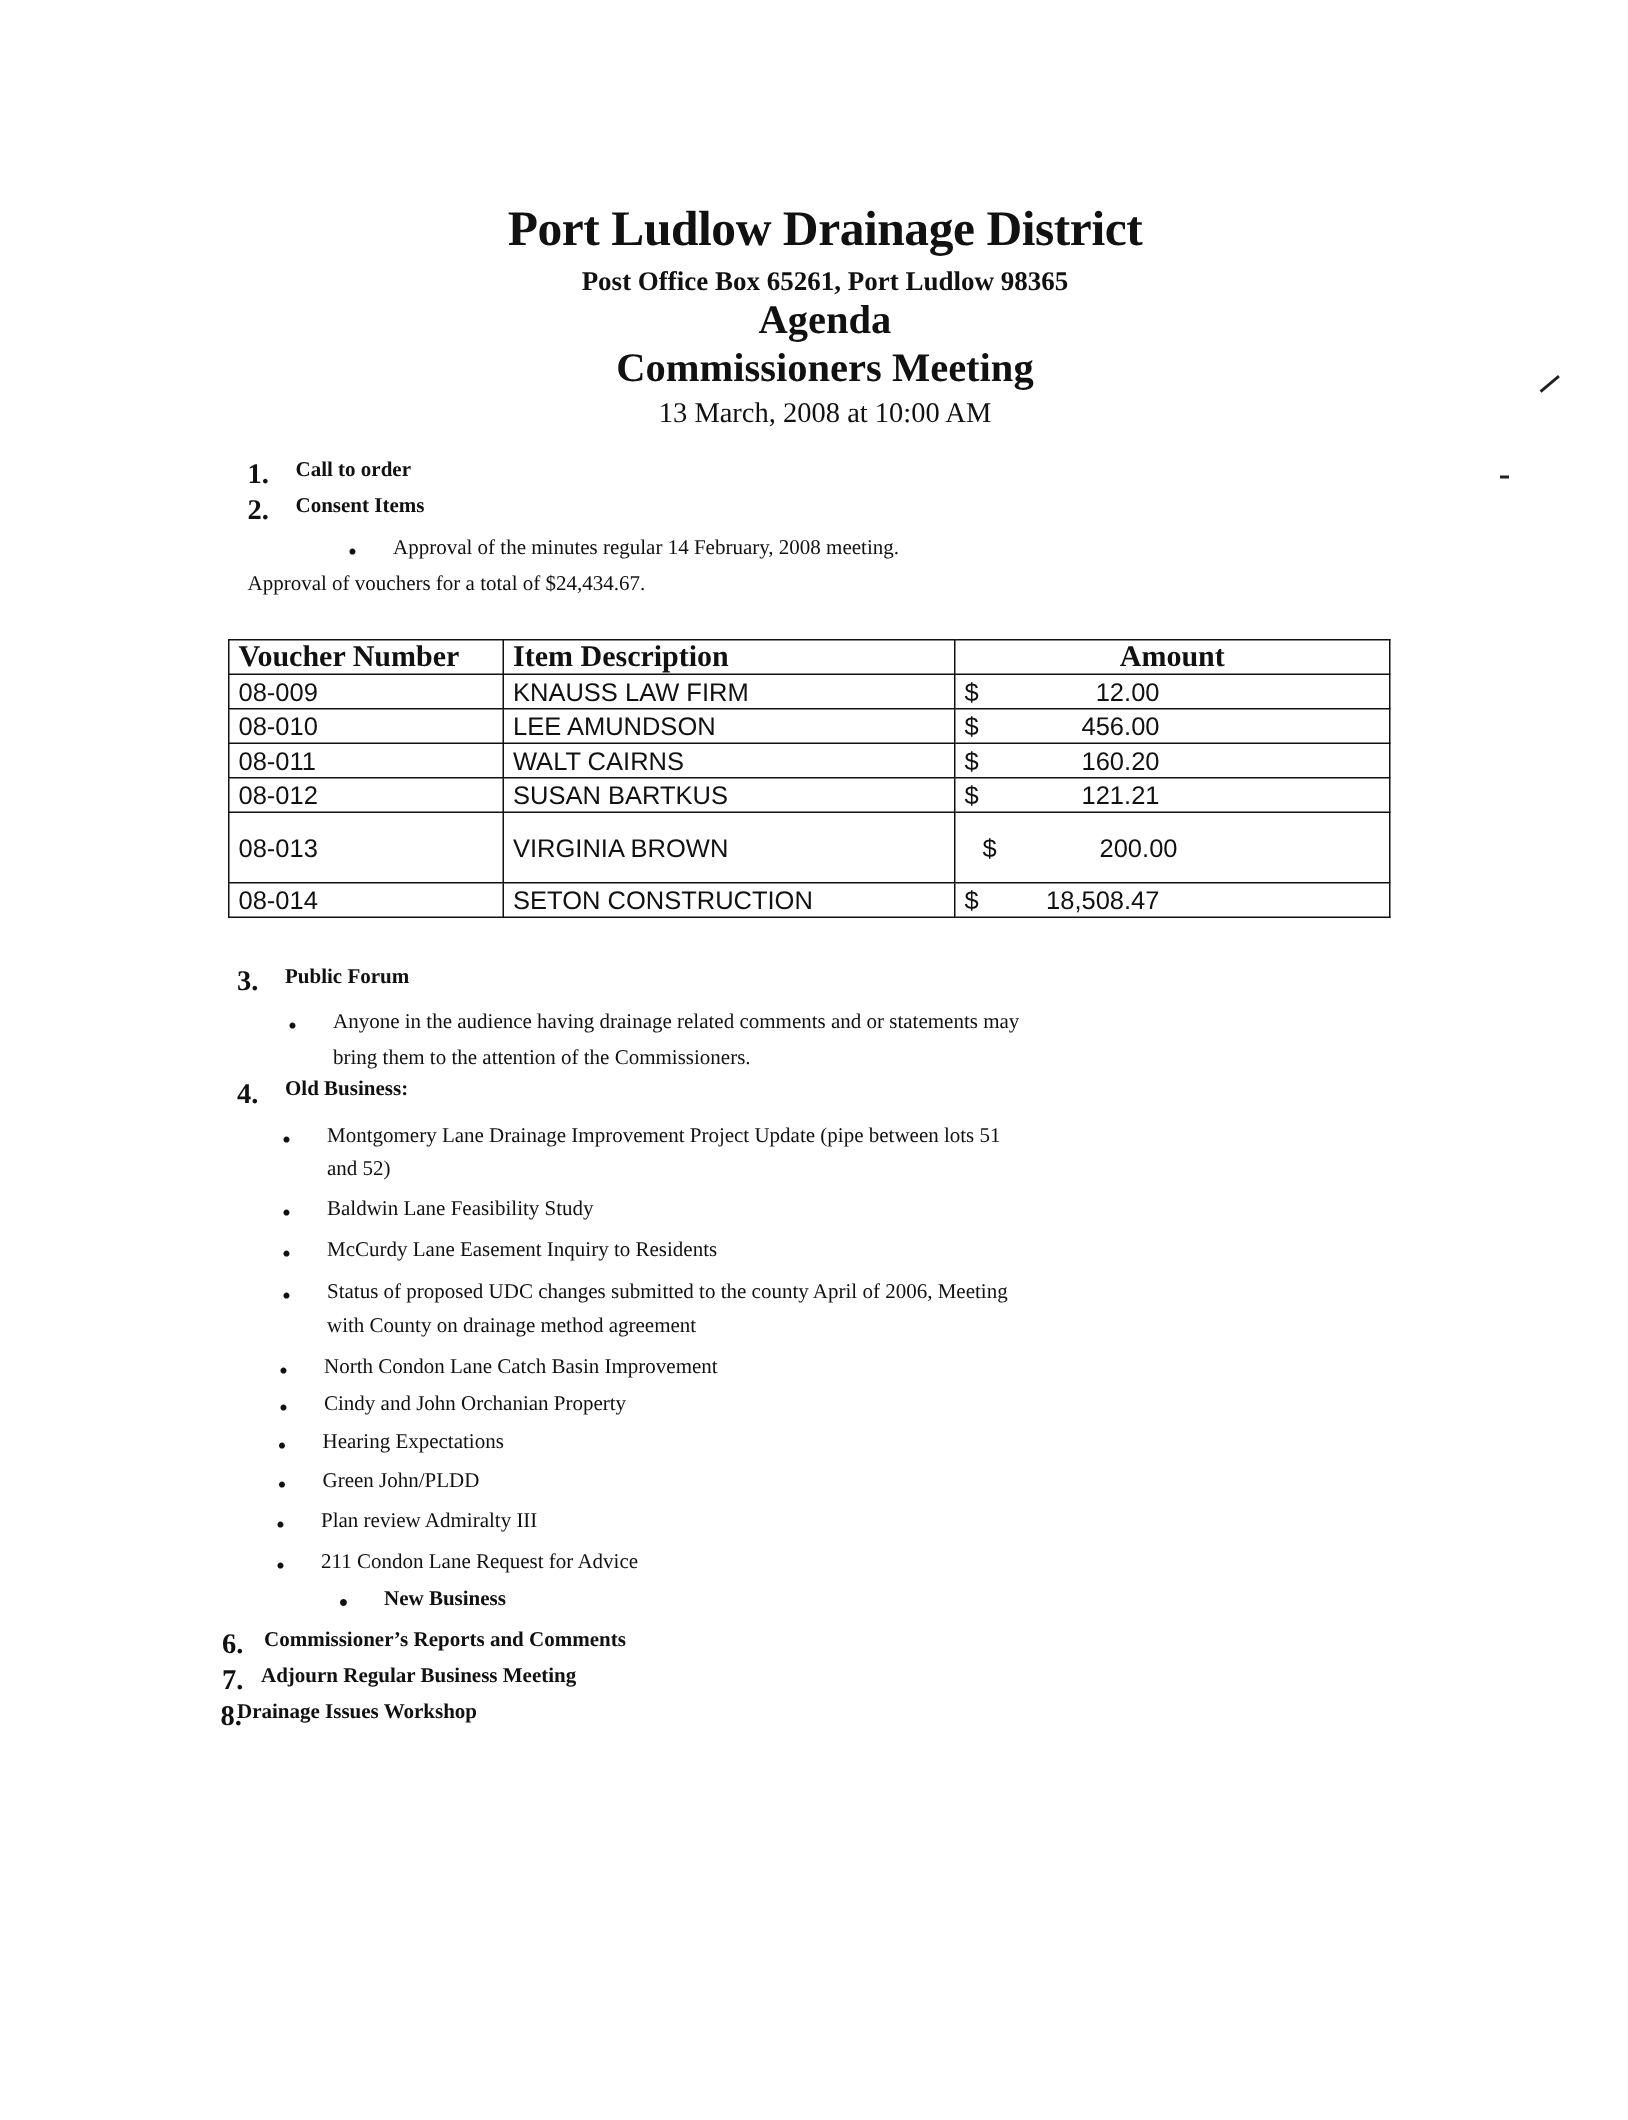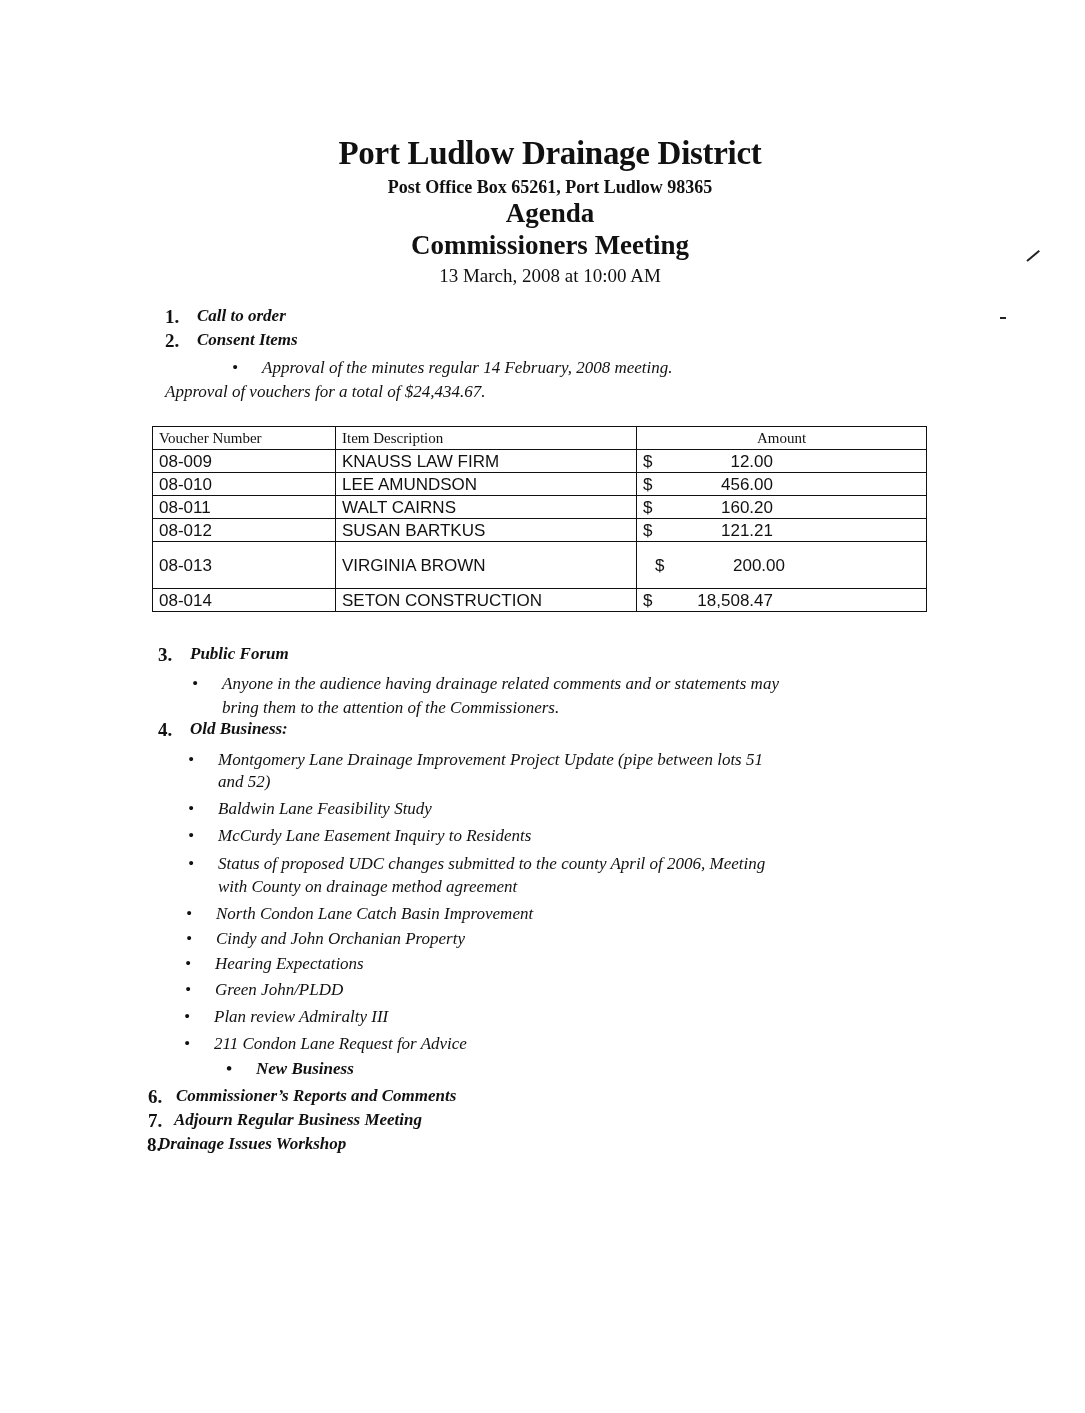--- a/index.html
+++ b/index.html
@@ -7,27 +7,27 @@
          font-family:"Liberation Serif", "DejaVu Serif", serif; color:#111; }
   .abs { position:absolute; white-space:nowrap; }
   .center { left:0; width:1100px; text-align:center; }
   .title { top:135px; font-size:33px; font-weight:bold; letter-spacing:-0.3px; }
   .addr { top:177px; font-size:18px; font-weight:bold; }
   .agenda { top:198px; font-size:27px; font-weight:bold; }
   .meeting { top:230px; font-size:27px; font-weight:bold; }
   .date { top:265px; font-size:19px; }
   .num { font-weight:bold; font-size:19px; }
   .bold { font-weight:bold; }
-  .txt { font-size:17px;font-style:italic; }
+  .txt { font-size:14px; }
   .bullet::before { content:"\2022"; position:absolute; left:-30px; font-size:17px; top:0; }
   .bullet { position:absolute; }
   table.vouchers { position:absolute; left:152px; top:426px; border-collapse:collapse;
                    font-family:"Liberation Sans", "DejaVu Sans", sans-serif; font-size:17px; }
   table.vouchers td, table.vouchers th { border:1.5px solid #111; padding:0 6px; height:22px; line-height:21px; }
-  table.vouchers th { font-family:"Liberation Serif", serif; font-weight:normal; font-size:15px; text-align:left; }
+  table.vouchers th { font-family:"Liberation Serif", serif; font-weight:bold; font-size:20px; text-align:left; }
   table.vouchers th.amt { text-align:center; }
   .c1 { width:170px; } .c2 { width:288px; } .c3 { width:265px; }
   .dollar { display:inline-block; width:30px; padding-left:6px; }
   .amount { display:inline-block; width:100px; text-align:right; }
   .mark { position:absolute; background:#222; }
 </style>
 </head>
 <body>
 
 <div class="abs center title">Port Ludlow Drainage District</div>

